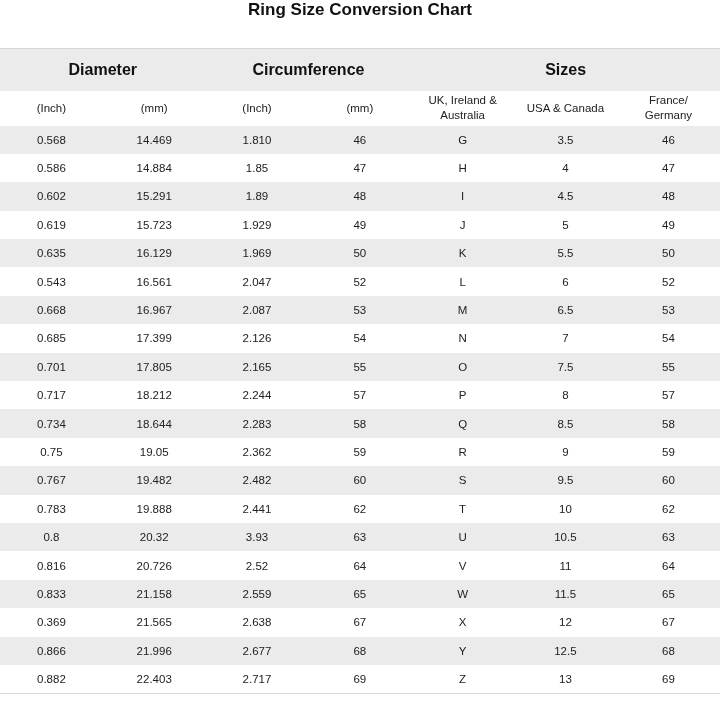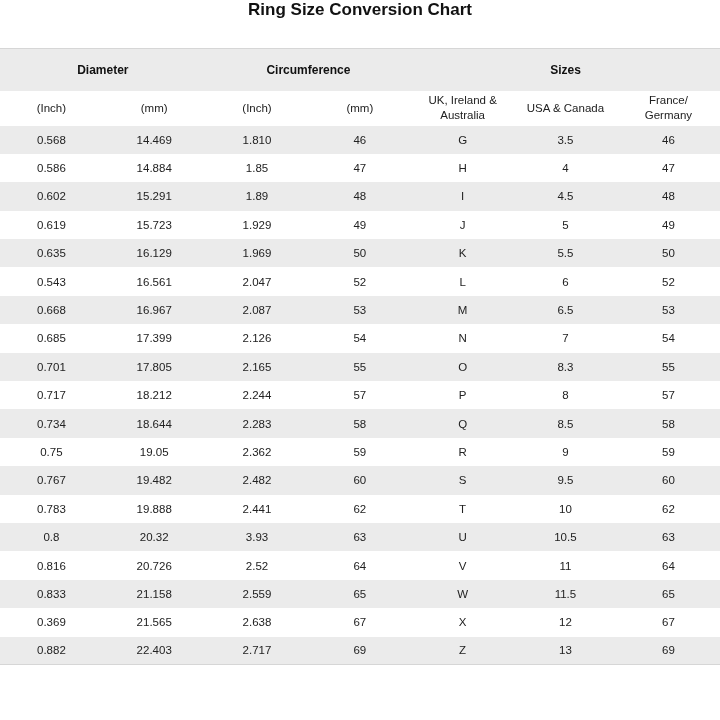--- a/index.html
+++ b/index.html
@@ -24,21 +24,21 @@
   table.conversion {
     width: 720px;
     margin-top: 28px;
     border-collapse: collapse;
     table-layout: fixed;
     border-top: 1px solid #d6d6d6;
     border-bottom: 1px solid #d6d6d6;
   }
   thead tr.group-row th {
     background: #ebebeb;
-    font-size: 12px;
+    font-size: 16px;
     font-weight: bold;
     height: 42px;
     text-align: center;
     vertical-align: middle;
     color: #111111;
   }
   thead tr.sub-row th {
     background: #ffffff;
     font-size: 11.5px;
     font-weight: normal;
@@ -164,21 +164,21 @@
           <td>N</td>
           <td>7</td>
           <td>54</td>
         </tr>
         <tr>
           <td>0.701</td>
           <td>17.805</td>
           <td>2.165</td>
           <td>55</td>
           <td>O</td>
-          <td>8.3</td>
+          <td>7.5</td>
           <td>55</td>
         </tr>
         <tr>
           <td>0.717</td>
           <td>18.212</td>
           <td>2.244</td>
           <td>57</td>
           <td>P</td>
           <td>8</td>
           <td>57</td>
@@ -249,20 +249,29 @@
         <tr>
           <td>0.369</td>
           <td>21.565</td>
           <td>2.638</td>
           <td>67</td>
           <td>X</td>
           <td>12</td>
           <td>67</td>
         </tr>
         <tr>
+          <td>0.866</td>
+          <td>21.996</td>
+          <td>2.677</td>
+          <td>68</td>
+          <td>Y</td>
+          <td>12.5</td>
+          <td>68</td>
+        </tr>
+        <tr>
           <td>0.882</td>
           <td>22.403</td>
           <td>2.717</td>
           <td>69</td>
           <td>Z</td>
           <td>13</td>
           <td>69</td>
         </tr>
       </tbody>
   </table>

